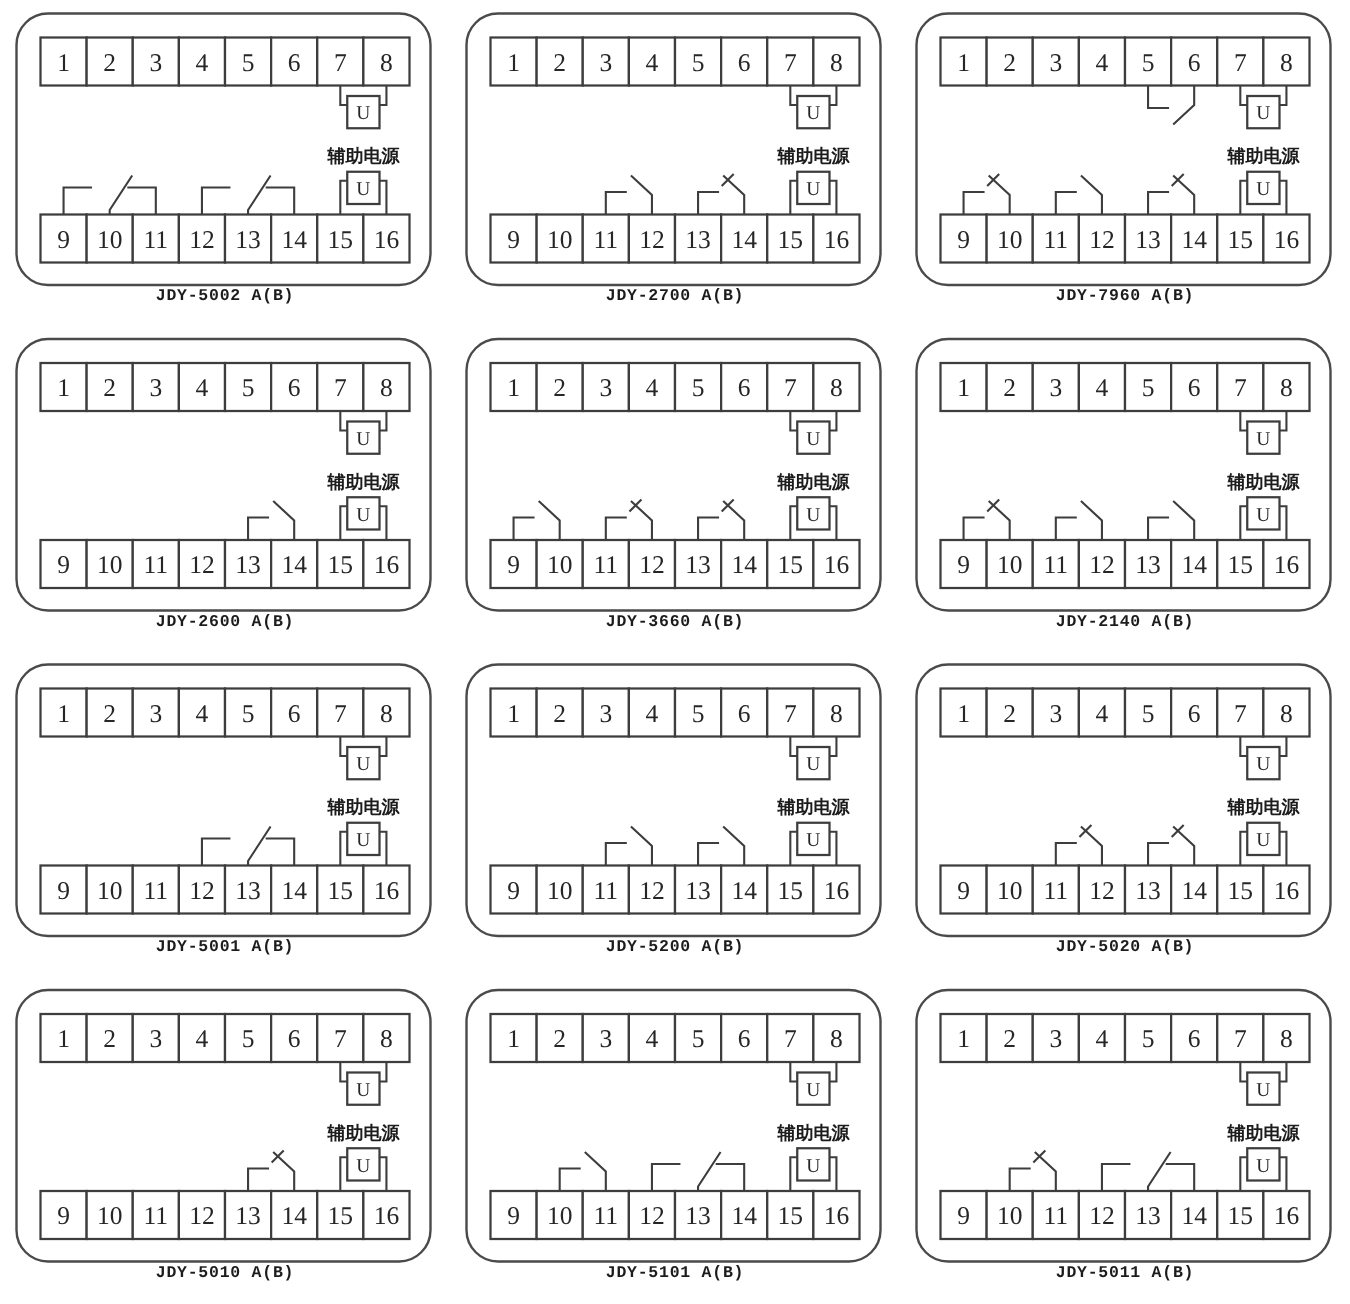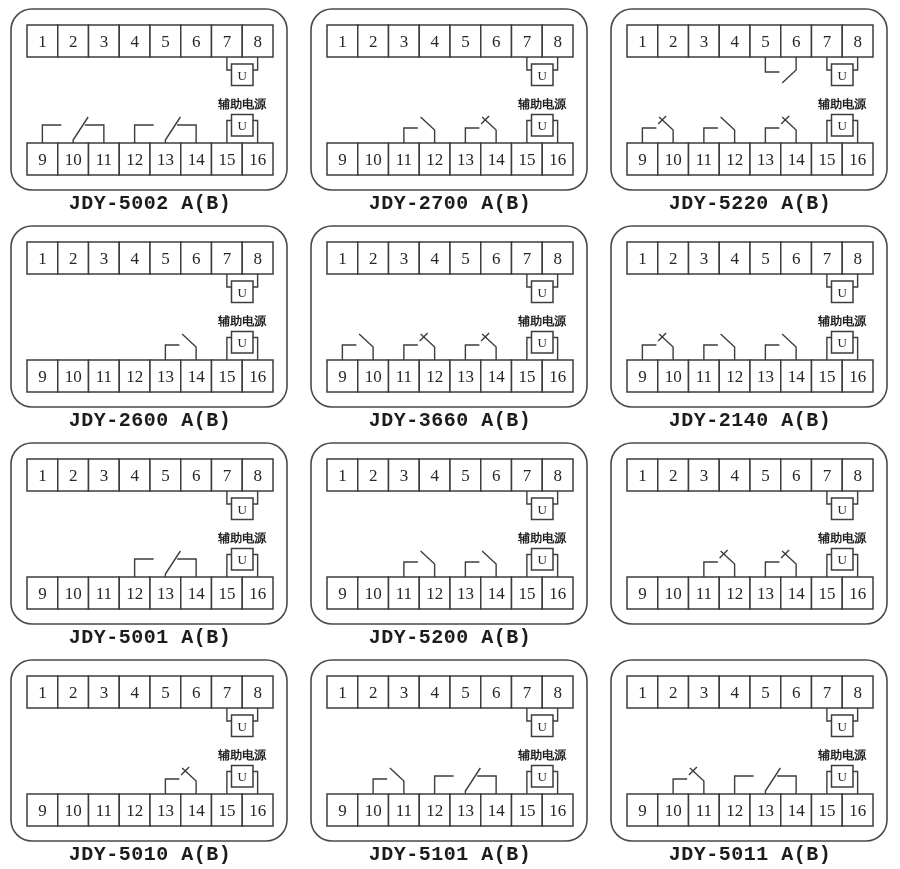--- a/index.html
+++ b/index.html
@@ -4,21 +4,21 @@
 <style>
   html,body{margin:0;padding:0;background:#ffffff;}
   body{width:900px;height:869px;font-family:"Liberation Sans",sans-serif;overflow:hidden;}
   #grid{display:grid;grid-template-columns:repeat(3,300px);grid-auto-rows:217px;width:900px;}
   .cell{position:relative;width:300px;height:217px;}
   .cell svg{position:absolute;left:0;top:0;}
   .model-label{
     position:absolute;left:0;right:0;top:192px;height:20px;
     text-align:center;
     font-family:"Liberation Mono","DejaVu Sans Mono",monospace;
-    font-size:20px;font-weight:bold;color:#1c1c1c;letter-spacing:0.5px;
+    font-size:11px;font-weight:bold;color:#1c1c1c;letter-spacing:0.5px;
     white-space:pre;
   }
   .ln{stroke:#3d3d3d;stroke-width:1.5;fill:#ffffff;}
   .wire{stroke:#3d3d3d;stroke-width:1.4;fill:none;}
   .outline{stroke:#4a4a4a;stroke-width:1.6;fill:none;}
   .tnum{font-family:"Liberation Serif","DejaVu Serif",serif;font-size:17px;fill:#262626;}
   .usym{font-family:"Liberation Serif","DejaVu Serif",serif;font-size:13px;fill:#262626;}
   .aux{font-family:"Liberation Sans",sans-serif;font-size:12px;font-weight:bold;fill:#1c1c1c;}
 </style>
 </head>
@@ -162,21 +162,21 @@
         <path d="M231.5,120.5 L226.875,120.5 L226.875,143 M253,120.5 L257.625,120.5 L257.625,143" class="wire"></path>
         <rect x="231.5" y="114.5" width="21.5" height="21.5" class="ln"></rect>
         <text x="242.25" y="130" text-anchor="middle" class="usym">U</text>
         <path d="M165.375,57 L165.375,72 L179.375,72 M196.125,57 L196.125,70 L182.125,83" class="wire"></path>
         <path d="M42.375,143 L42.375,128 L56.375,128 M73.125,143 L73.125,130 L59.125,117" class="wire"></path>
         <path d="M58.125,124 L66.125,116" class="wire"></path>
         <path d="M103.875,143 L103.875,128 L117.875,128 M134.625,143 L134.625,130 L120.625,117" class="wire"></path>
         <path d="M165.375,143 L165.375,128 L179.375,128 M196.125,143 L196.125,130 L182.125,117" class="wire"></path>
         <path d="M181.125,124 L189.125,116" class="wire"></path>
       </svg>
-      <div class="model-label">JDY-5220 A(B)</div>
+      <div class="model-label">JDY-7960 A(B)</div>
     </div>
     <div class="cell">
       <svg width="300" height="217" viewBox="0 0 300 217">
         <rect x="11" y="9" width="276" height="181" rx="21" ry="21" class="outline"></rect>
         <rect x="27" y="25" width="30.75" height="32" class="ln"></rect>
         <text x="42.375" y="47" text-anchor="middle" class="tnum">1</text>
         <rect x="27" y="143" width="30.75" height="32" class="ln"></rect>
         <text x="42.375" y="165" text-anchor="middle" class="tnum">9</text>
         <rect x="57.75" y="25" width="30.75" height="32" class="ln"></rect>
         <text x="73.125" y="47" text-anchor="middle" class="tnum">2</text>
@@ -449,20 +449,21 @@
         <text x="242.25" y="79.5" text-anchor="middle" class="usym">U</text>
         <text x="242.25" y="108" text-anchor="middle" class="aux">辅助电源</text>
         <path d="M231.5,120.5 L226.875,120.5 L226.875,143 M253,120.5 L257.625,120.5 L257.625,143" class="wire"></path>
         <rect x="231.5" y="114.5" width="21.5" height="21.5" class="ln"></rect>
         <text x="242.25" y="130" text-anchor="middle" class="usym">U</text>
         <path d="M103.875,143 L103.875,128 L117.875,128 M134.625,143 L134.625,130 L120.625,117" class="wire"></path>
         <path d="M119.625,124 L127.625,116" class="wire"></path>
         <path d="M165.375,143 L165.375,128 L179.375,128 M196.125,143 L196.125,130 L182.125,117" class="wire"></path>
         <path d="M181.125,124 L189.125,116" class="wire"></path>
       </svg>
+      <div class="model-label">JDY-5020 A(B)</div>
     </div>
     <div class="cell">
       <svg width="300" height="217" viewBox="0 0 300 217">
         <rect x="11" y="9" width="276" height="181" rx="21" ry="21" class="outline"></rect>
         <rect x="27" y="25" width="30.75" height="32" class="ln"></rect>
         <text x="42.375" y="47" text-anchor="middle" class="tnum">1</text>
         <rect x="27" y="143" width="30.75" height="32" class="ln"></rect>
         <text x="42.375" y="165" text-anchor="middle" class="tnum">9</text>
         <rect x="57.75" y="25" width="30.75" height="32" class="ln"></rect>
         <text x="73.125" y="47" text-anchor="middle" class="tnum">2</text>

